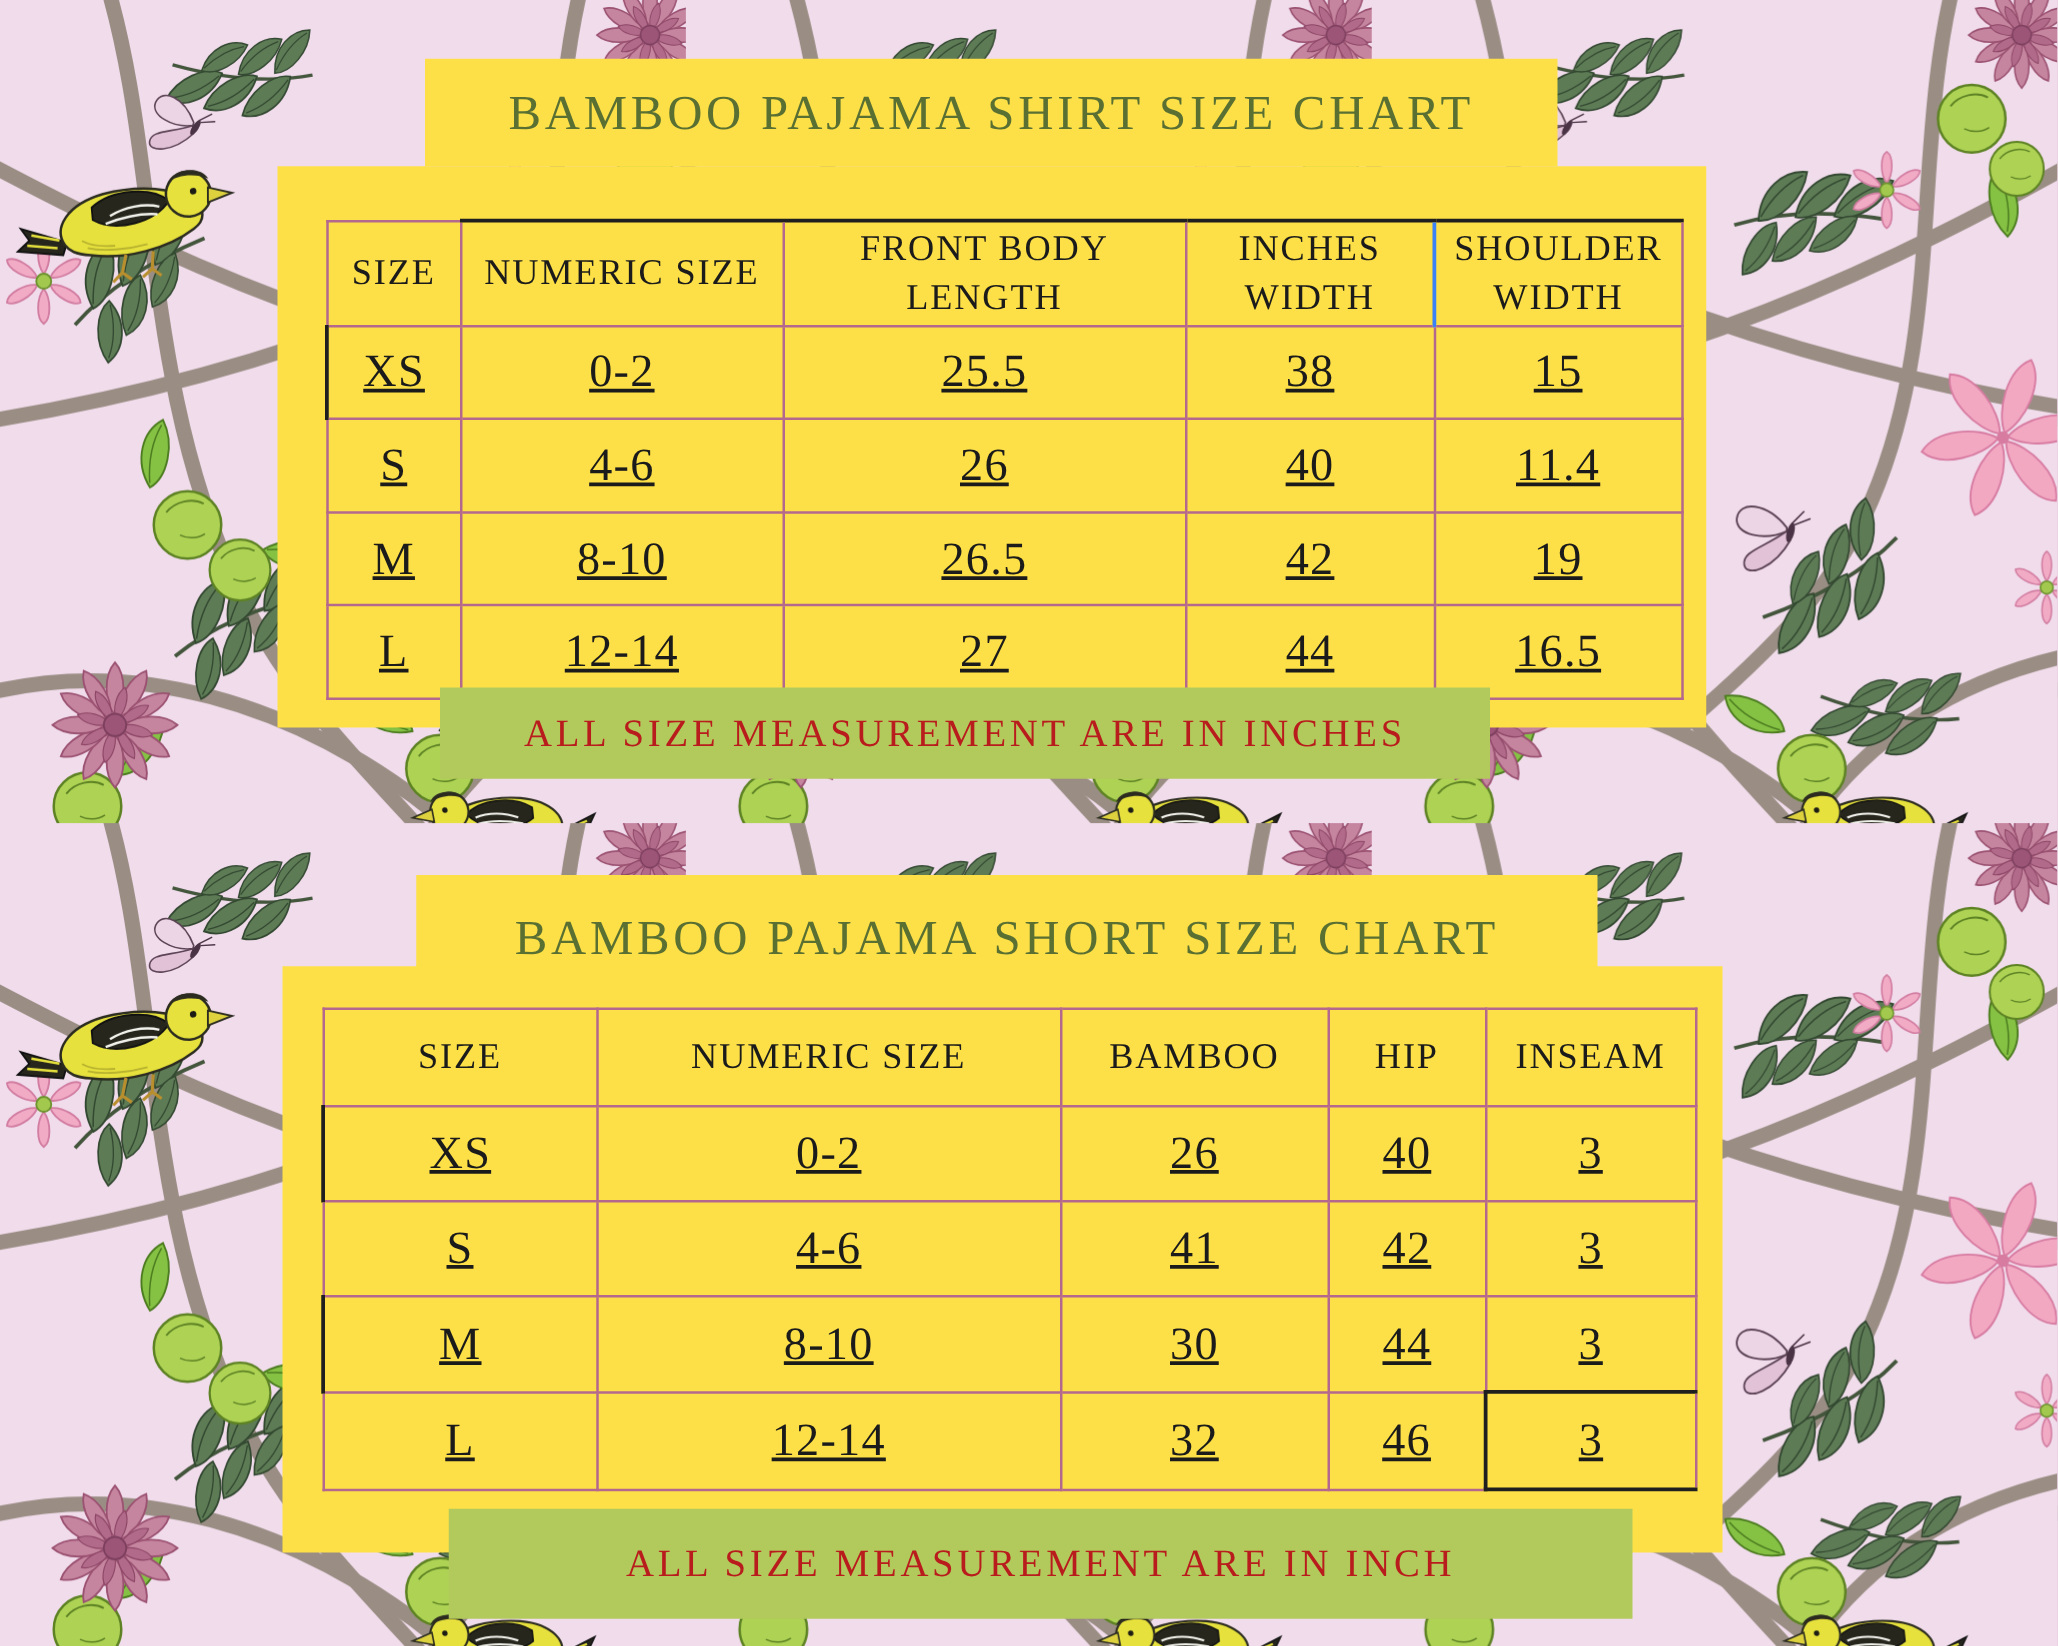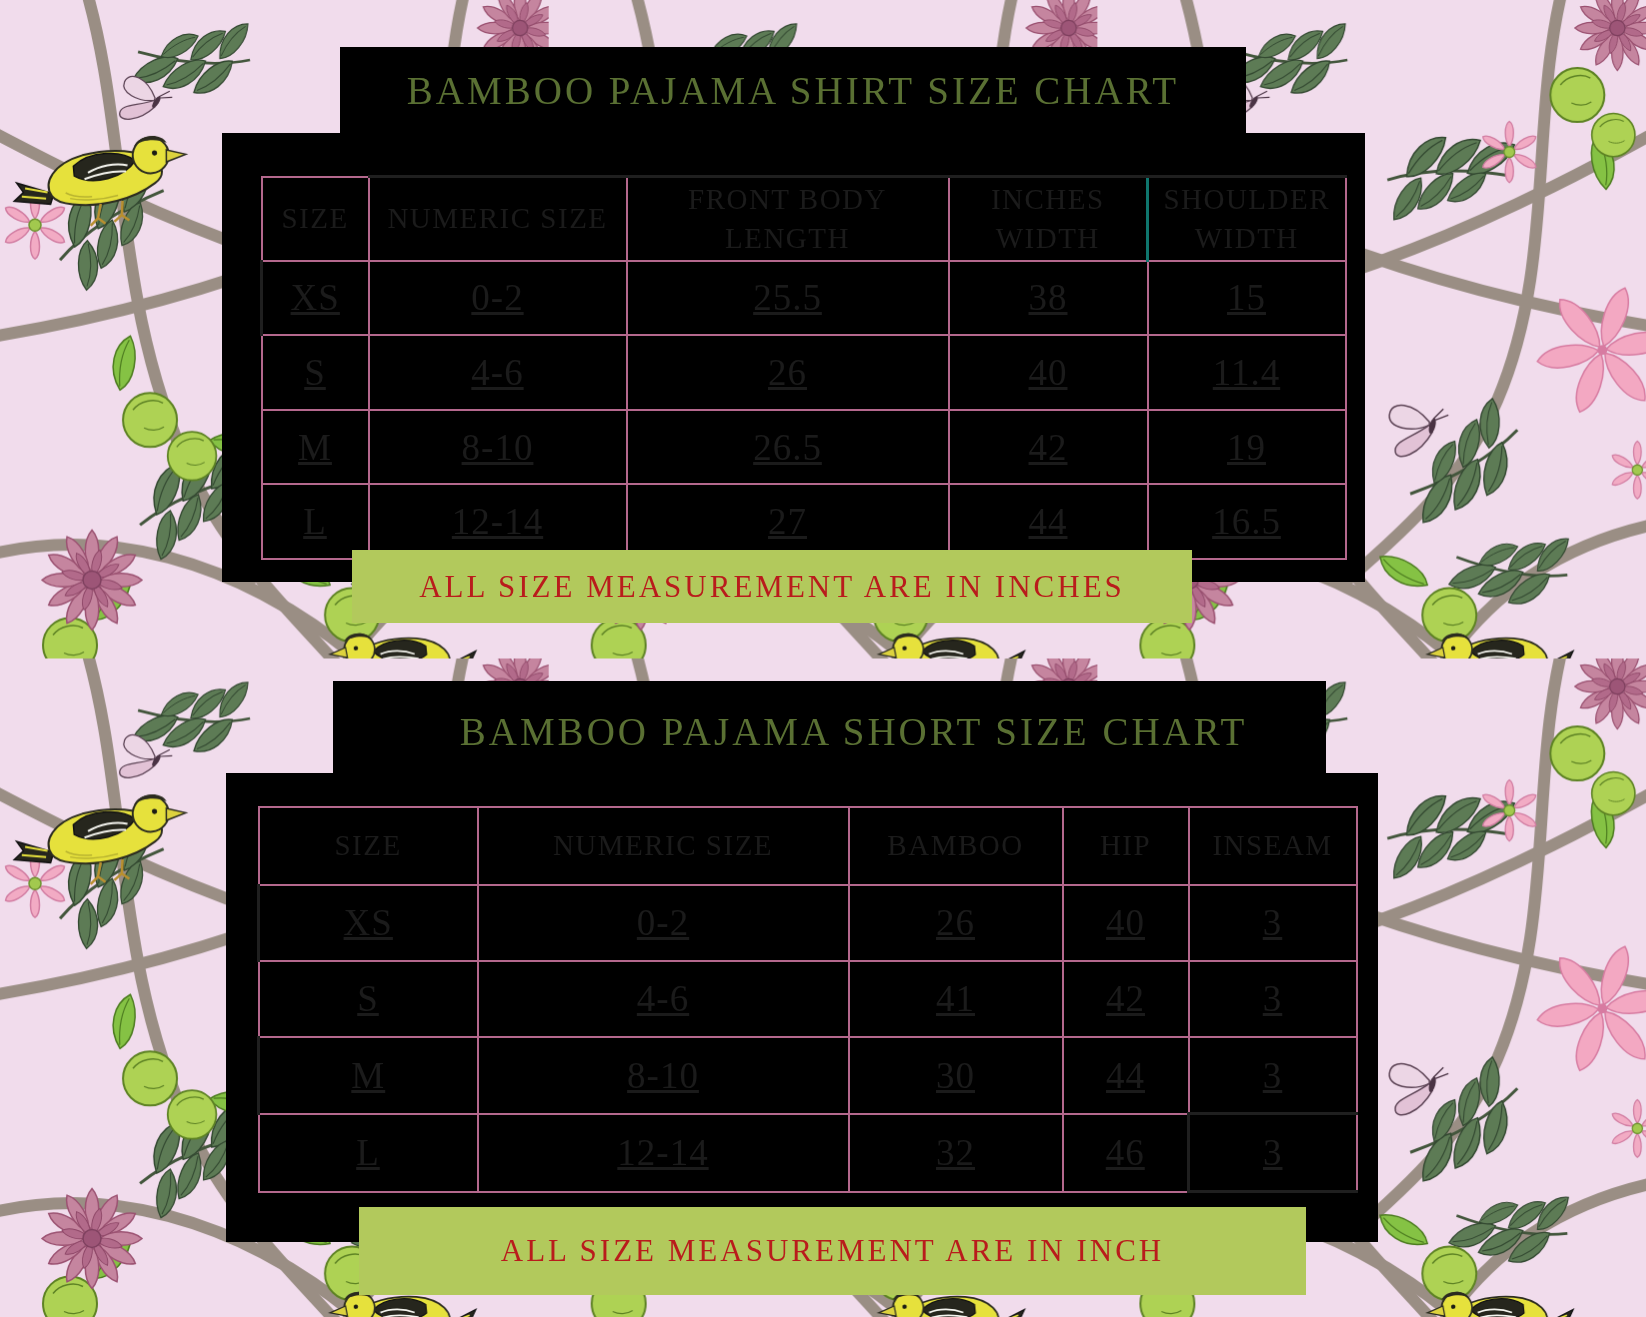--- a/index.html
+++ b/index.html
@@ -1,45 +1,45 @@
 <!DOCTYPE html>
 <html><head>
 <meta charset="utf-8">
 <style>
   html,body{margin:0;padding:0;background:#e9d3e3;}
   .page{position:relative;width:1646px;height:1317px;overflow:hidden;
         font-family:"Liberation Serif",serif;}
   svg.bg{position:absolute;left:0;top:0;display:block;}
 
-  .card{position:absolute;background:#000000;}
+  .card{position:absolute;background:#fde047;}
   .title-card{display:flex;align-items:center;justify-content:center;}
   .chart-title{color:#5a7033;font-size:39px;letter-spacing:3px;white-space:nowrap;}
 
   #card1{left:340px;top:47px;width:906px;height:86px;}
   #panel1{left:222px;top:133px;width:1143px;height:449px;}
-  #card2{left:333px;top:681px;width:945px;height:100px;padding-left:48px;}
+  #card2{left:333px;top:700px;width:945px;height:100px;}
   #panel2{left:226px;top:773px;width:1152px;height:469px;}
 
   table.size-table{position:absolute;border-collapse:collapse;table-layout:fixed;}
   .size-table th,.size-table td{border:2px solid #b4688d;text-align:center;
       vertical-align:middle;color:#1b1b1b;padding:0;overflow:hidden;}
   .size-table th{font-size:29px;font-weight:normal;letter-spacing:1.5px;white-space:pre-line;line-height:1.35;}
   .size-table td{font-size:37px;letter-spacing:1px;text-decoration:underline;}
 
   #table1{left:260px;top:175px;width:1084px;height:385px;}
   #table1 col:nth-child(1){width:107px;}
   #table1 col:nth-child(2){width:258px;}
   #table1 col:nth-child(3){width:322px;}
   #table1 col:nth-child(4){width:199px;}
   #table1 col:nth-child(5){width:198px;}
   #table1 thead tr{height:84px;}
   
   #table1 thead th{border-top:3px solid #1f1f1f;}
   #table1 thead th:first-child{border-top:2px solid #b4688d;}
-  #table1 thead th:nth-child(5){border-left:3px solid #0f766e;}
+  #table1 thead th:nth-child(5){border-left:3px solid #3b82f6;}
   #table1 tbody tr:first-child td:first-child{border-left:3px solid #1f1f1f;}
 
   #table2{left:257px;top:806px;width:1098px;height:387px;}
   #table2 col:nth-child(1){width:219px;}
   #table2 col:nth-child(2){width:371px;}
   #table2 col:nth-child(3){width:214px;}
   #table2 col:nth-child(4){width:126px;}
   #table2 col:nth-child(5){width:168px;}
   #table2 thead tr{height:78px;}
   #table2 tbody tr:nth-child(1) td:first-child,

